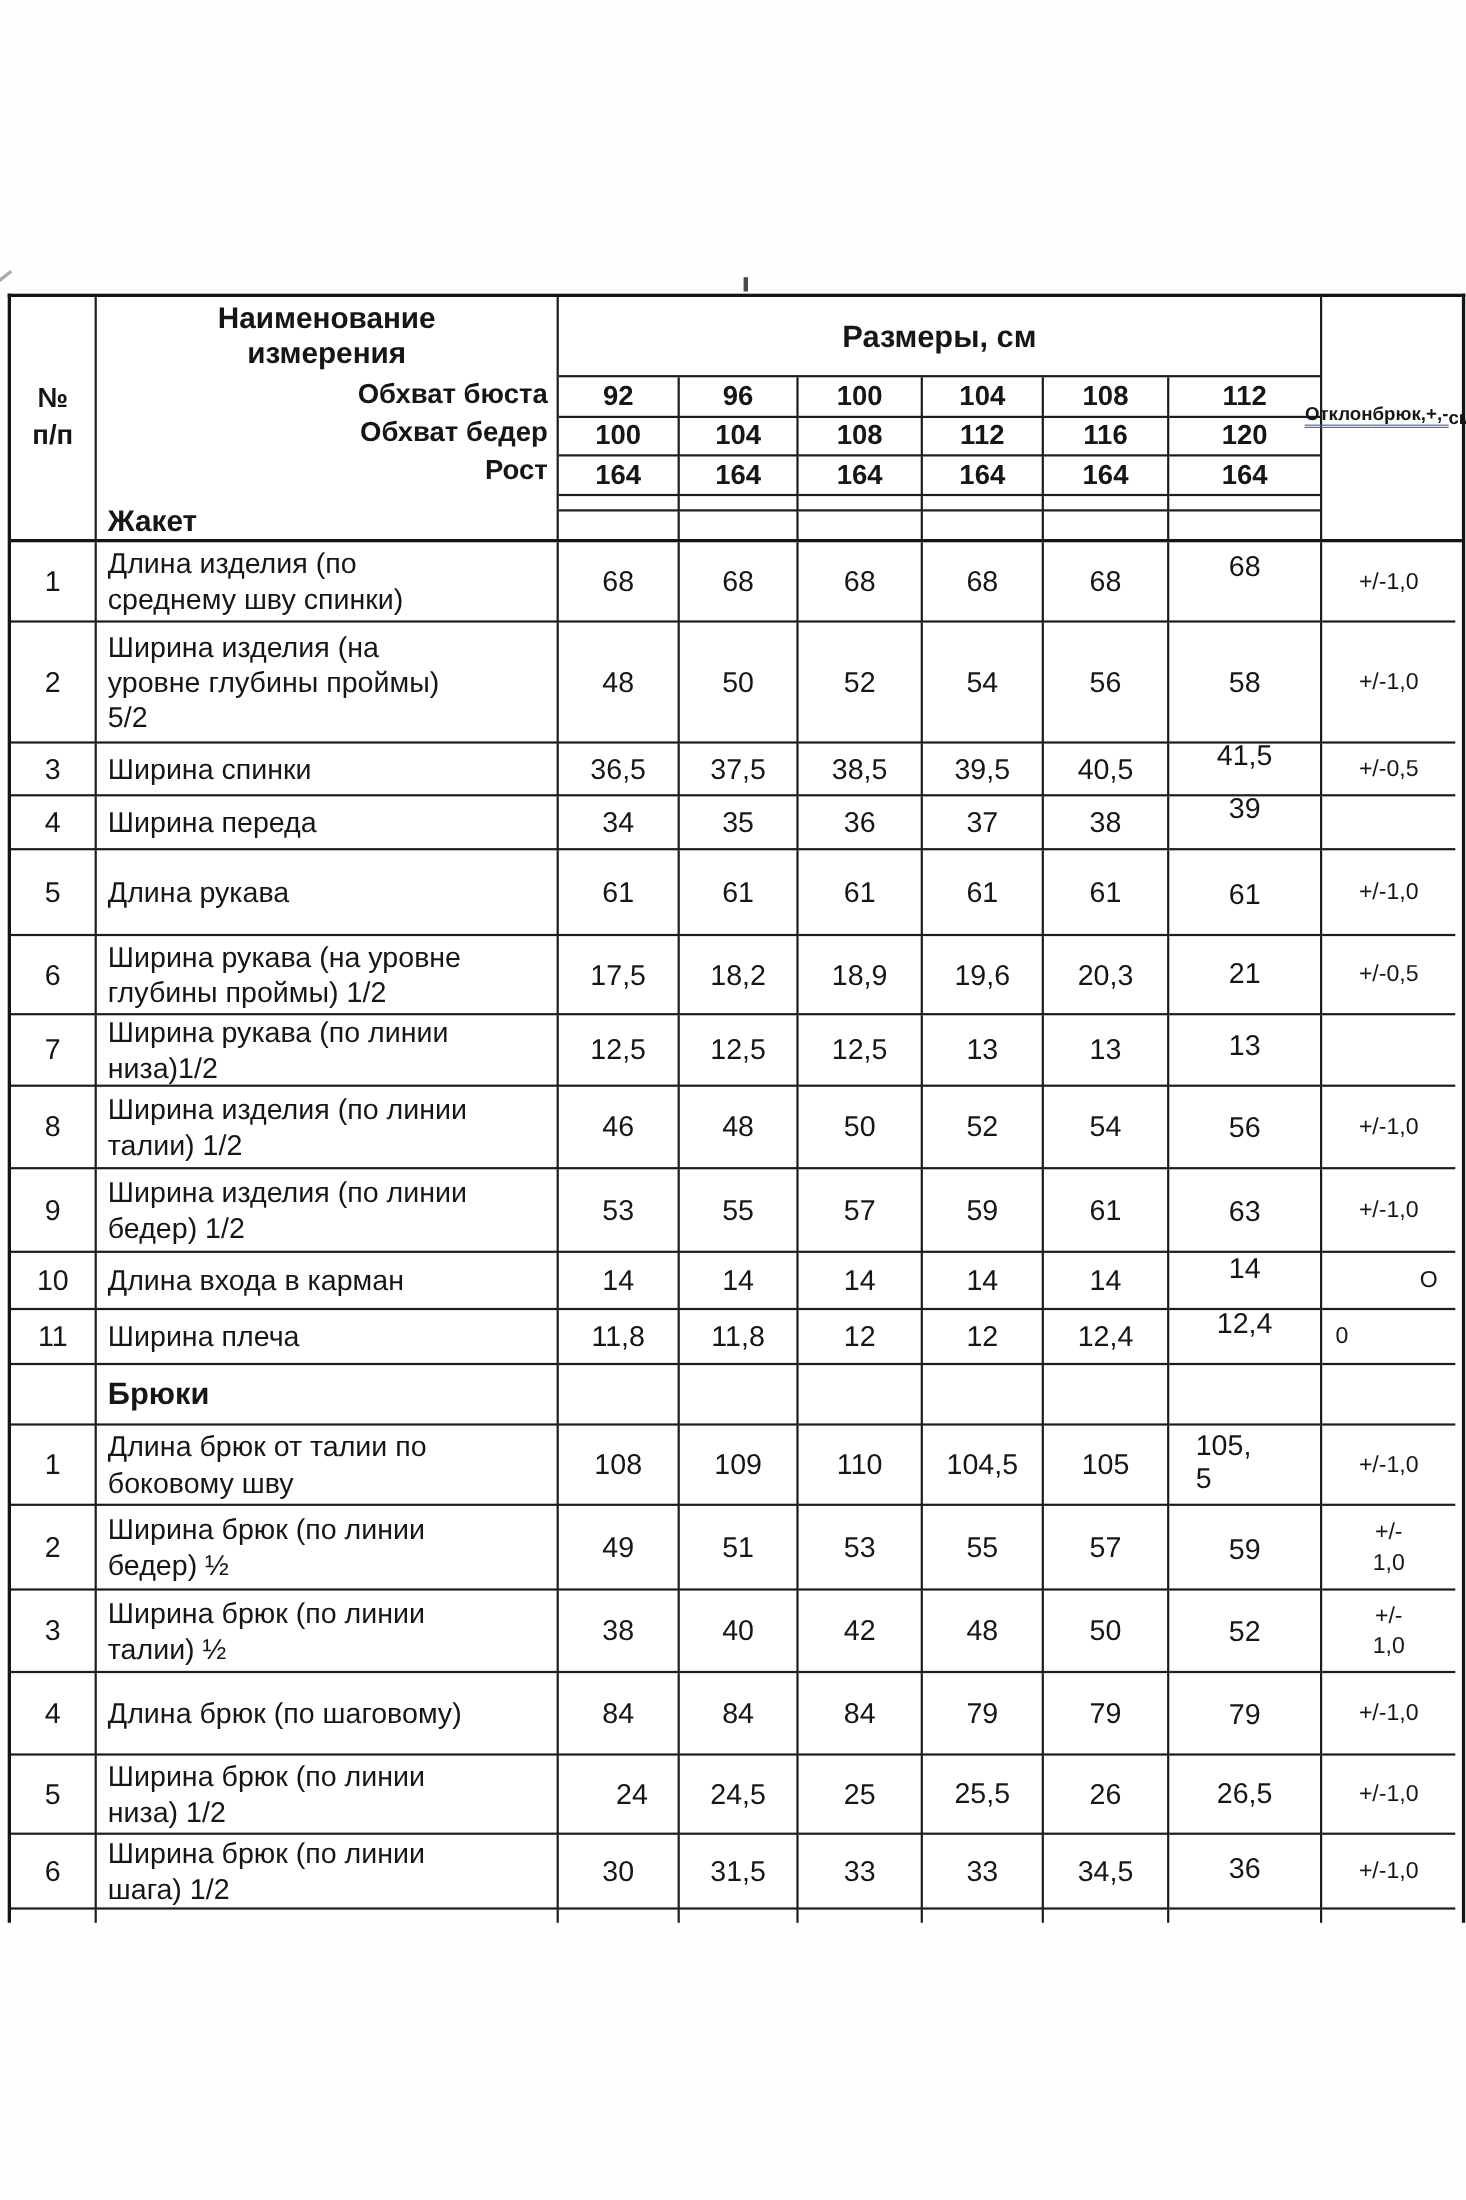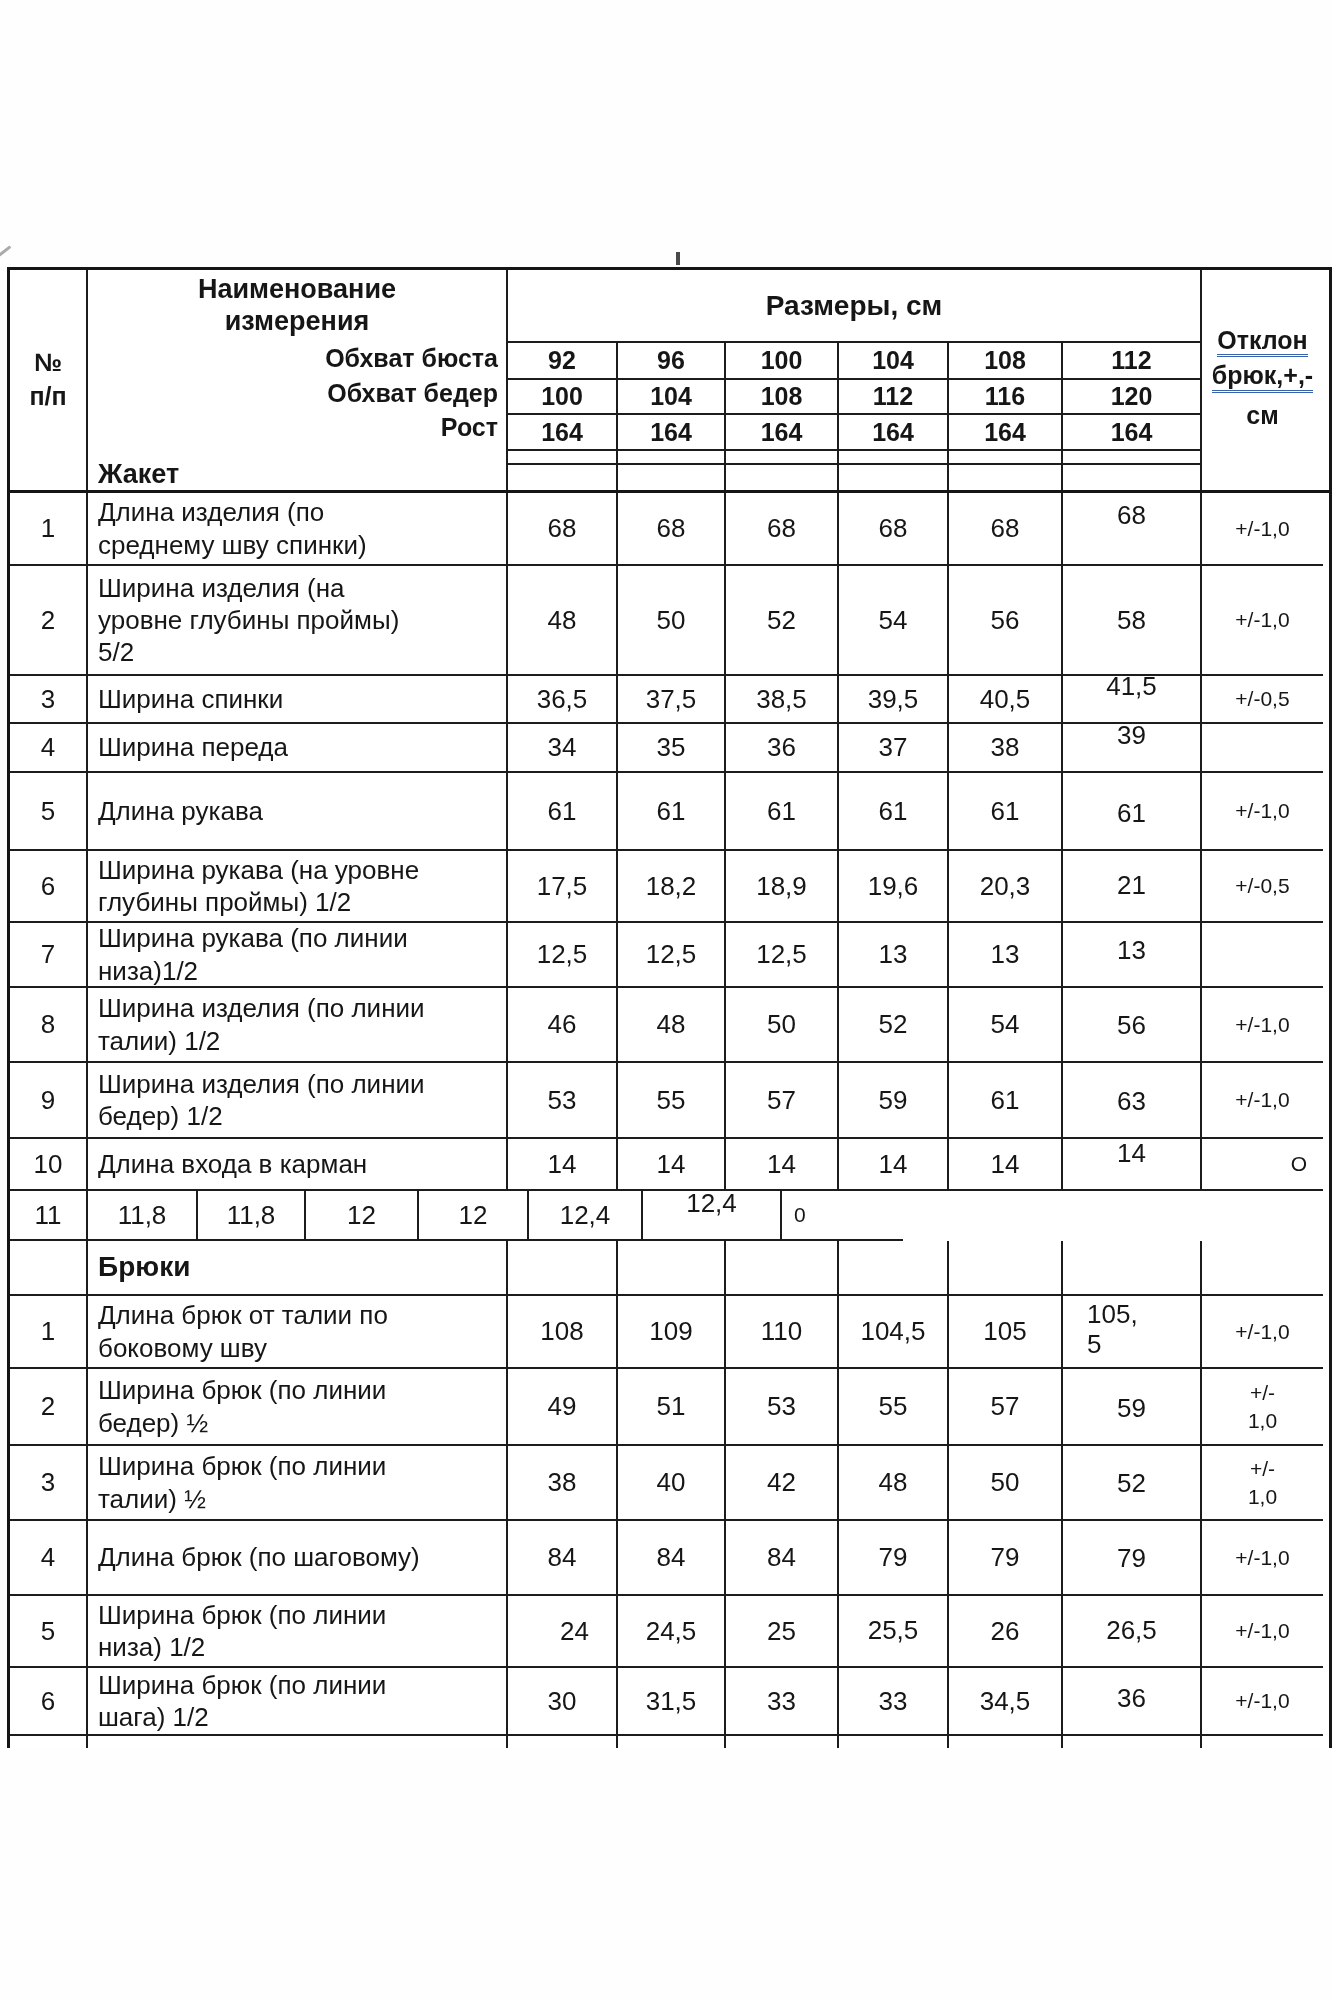--- a/index.html
+++ b/index.html
@@ -33,22 +33,22 @@
   .th-section{flex:1;display:flex;align-items:center;padding-left:10px;font-weight:bold;font-size:27px;}
   .th-sizes{box-sizing:border-box;width:694px;border-right:2px solid #1c1c1c;display:flex;flex-direction:column;}
   .th-sizes-title{height:73px;border-bottom:2px solid #1c1c1c;display:flex;align-items:center;justify-content:center;
     font-weight:bold;font-size:28px;box-sizing:border-box;}
   .th-size-grid{display:grid;grid-template-columns:110px 108px 113px 110px 114px 137px;
     grid-template-rows:37px 35px 36px 14px auto;flex:1;}
   .sg{box-sizing:border-box;border-right:2px solid #1c1c1c;border-bottom:2px solid #1c1c1c;
     display:flex;align-items:center;justify-content:center;font-weight:bold;font-size:25px;}
   .sg.cl{border-right:none;}
   .sg.bl{border-bottom:none;}
-  .th-dev{box-sizing:border-box;width:121px;display:flex;flex-direction:column;align-items:center;justify-content:center;
-    font-weight:bold;font-size:25px;line-height:1.5;}
+  .th-dev{box-sizing:border-box;width:121px;display:flex;flex-direction:row;align-items:center;justify-content:center;
+    font-weight:bold;font-size:17px;line-height:1.5;}
   .u{border-bottom:3px double #3a63ad;line-height:1.15;margin-bottom:4px;}
 
   
   .row{display:flex;}
   .c{box-sizing:border-box;border-right:2px solid #1c1c1c;border-bottom:2px solid #1c1c1c;
     display:flex;align-items:center;justify-content:center;font-size:26px;text-align:center;}
   .c.last{border-right:none;}
   .num-cell{width:78px;}
   .name-cell{width:420px;justify-content:flex-start;text-align:left;padding:4px 8px 4px 10px;
     line-height:1.24;white-space:pre-line;}
@@ -242,20 +242,21 @@
           <div class="c " style="width: 110px;">14</div>
           <div class="c " style="width: 108px;">14</div>
           <div class="c " style="width: 113px;">14</div>
           <div class="c " style="width: 110px;">14</div>
           <div class="c " style="width: 114px;">14</div>
           <div class="c lo" style="width: 139px;">14</div>
           <div class="c dev-cell last dev-right" style="width: 121px;">O</div>
         </div>
         <div class="row" style="height: 50px;">
           <div class="c num-cell" style="width: 78px;">11</div>
+          <div class="c name-cell" style="width: 420px;">Ширина плеча</div>
           <div class="c " style="width: 110px;">11,8</div>
           <div class="c " style="width: 108px;">11,8</div>
           <div class="c " style="width: 113px;">12</div>
           <div class="c " style="width: 110px;">12</div>
           <div class="c " style="width: 114px;">12,4</div>
           <div class="c lo" style="width: 139px;">12,4</div>
           <div class="c dev-cell last dev-left" style="width: 121px;">0</div>
         </div>
         <div class="row" style="height: 55px;">
           <div class="c num-cell" style="width: 78px;"></div>

